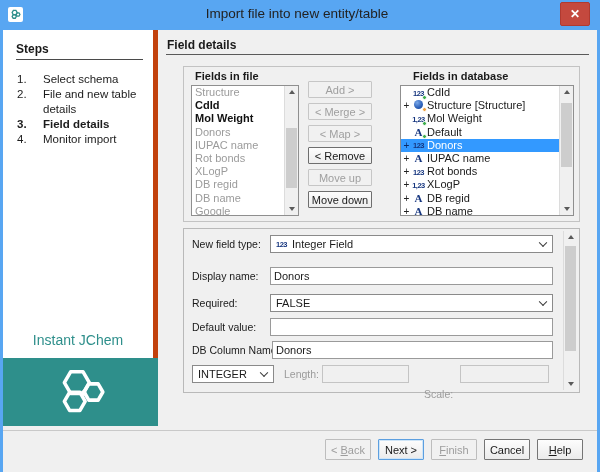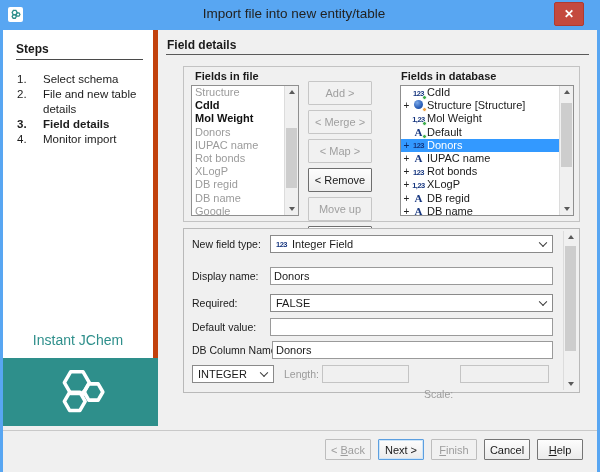--- a/index.html
+++ b/index.html
@@ -1,20 +1,20 @@
 <!DOCTYPE html>
 <html><head>
 <meta charset="utf-8">
 <style>
   html,body{margin:0;padding:0;background:#888;}
   *{box-sizing:border-box;font-family:"Liberation Sans",sans-serif;}
   #window{position:relative;width:600px;height:472px;background:#58a6f2;overflow:hidden;}
 
   
-  #titlebar{position:absolute;left:0;top:0;right:12px;height:30px;}
+  #titlebar{position:absolute;left:0;top:0;right:6px;height:30px;}
   #title-icon{position:absolute;left:8px;top:7px;width:15px;height:15px;background:#fff;border-radius:2px;
     display:flex;align-items:center;justify-content:center;}
   #title-text{position:absolute;left:0;right:0;top:6px;text-align:center;font-size:13.5px;color:#222;}
   #close-btn{position:absolute;right:4px;top:2px;width:30px;height:24px;background:#c4493e;border:1px solid #b03a30;
     border-radius:2px;color:#fff;font-size:12px;font-weight:bold;display:flex;align-items:center;justify-content:center;cursor:pointer;}
 
   
   #content{position:absolute;left:3px;right:3px;top:30px;bottom:6px;background:#f0f0f0;}
 
   
@@ -30,42 +30,42 @@
 
   
   #right-panel{position:absolute;left:156px;top:0;right:0;height:400px;}
   #main-header{position:absolute;left:8px;top:8px;font-size:12px;font-weight:bold;color:#1a1a1a;}
   #main-header-line{position:absolute;left:7px;right:8px;top:24px;border-top:1px solid #5a5a5a;}
 
   
   #lists-box{position:absolute;left:24px;top:36px;width:397px;height:156px;border:1px solid #c3c3c3;background:#f0f0f0;}
   .list-label{position:absolute;top:3px;font-size:11px;font-weight:bold;color:#1a1a1a;}
   #file-list-label{left:11px;}
-  #db-list-label{left:217px;}
+  #db-list-label{left:229px;}
   .listbox{position:absolute;top:18px;height:131px;background:#fff;border:1px solid #8f8f8f;overflow:hidden;}
   #file-list{left:7px;width:108px;}
   #db-list{left:216px;width:174px;}
   .lrow{height:13.2px;line-height:13.2px;font-size:11px;padding-left:3px;color:#9b9b9b;white-space:nowrap;}
   .lrow.black{color:#111;font-weight:bold;}
   .dbrow{height:13.2px;line-height:13.2px;font-size:11px;display:flex;align-items:center;white-space:nowrap;color:#1a1a1a;padding-left:2px;}
   .dbrow .plus{width:7px;font-size:10px;color:#222;text-align:center;flex:0 0 7px;}
   .dbrow.sel{background:#3399ff;color:#fff;}
   .dbrow.sel .plus{color:#0c2a66;}
   .iconwrap{position:relative;width:17px;flex:0 0 17px;text-align:center;}
   .numicon{font-size:7.5px;font-weight:bold;color:#16367f;letter-spacing:-0.5px;}
   .aicon{font-family:"Liberation Serif",serif;font-size:11px;font-weight:bold;color:#16367f;}
   .sphere{display:inline-block;width:9px;height:9px;border-radius:50%;
     background:radial-gradient(circle at 35% 30%,#7aa8e8,#2b5fb8 60%,#173f86);}
   .badge{position:absolute;right:0px;bottom:0px;width:5px;height:5px;border-radius:50%;border:1px solid #fff;}
   .badge.green{background:#3cae4a;}
   .badge.orange{background:#f0a03c;}
 
   
   #transfer-col{position:absolute;left:124px;top:14px;width:64px;display:flex;flex-direction:column;gap:5px;}
-  .tbtn{height:24px;font-size:11px;border:1px solid #6e6e6e;background:linear-gradient(#fdfdfd,#ededed);
+  .tbtn{height:17px;font-size:11px;border:1px solid #6e6e6e;background:linear-gradient(#fdfdfd,#ededed);
     color:#1a1a1a;border-radius:1px;cursor:pointer;padding:0;}
   .tbtn.disabled{border-color:#c6c6c6;color:#9f9f9f;background:#f1f1f1;cursor:default;}
 
   
   .sbar{position:absolute;right:0;top:0;bottom:0;width:14px;background:#f0f0f0;border-left:1px solid #dcdcdc;}
   .sb-btn{position:absolute;left:0;width:14px;height:13px;display:flex;align-items:center;justify-content:center;cursor:pointer;}
   .sb-btn.up{top:0;} .sb-btn.down{bottom:0;}
   .tri-up{width:0;height:0;border:3.5px solid transparent;border-bottom:4.5px solid #5a5a5a;margin-top:-4px;}
   .tri-down{width:0;height:0;border:3.5px solid transparent;border-top:4.5px solid #5a5a5a;margin-bottom:-4px;}
   .sb-thumb{position:absolute;left:1px;width:11px;background:#cdcdcd;cursor:pointer;}

